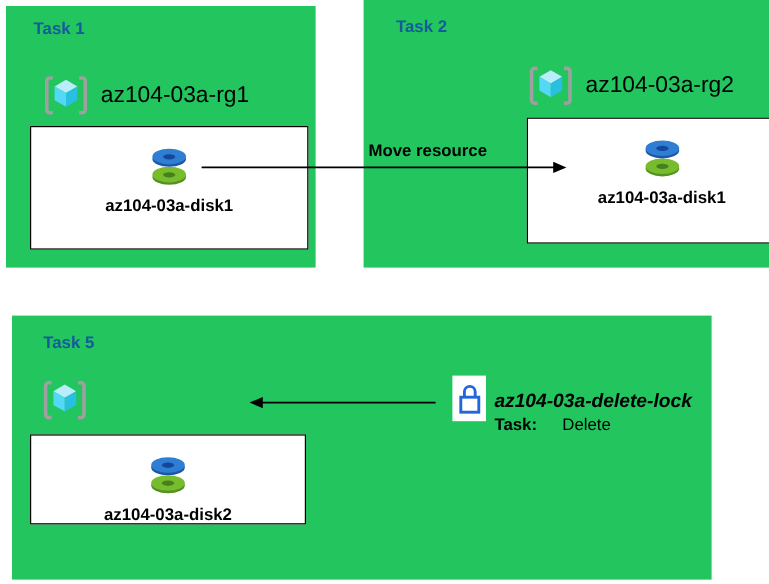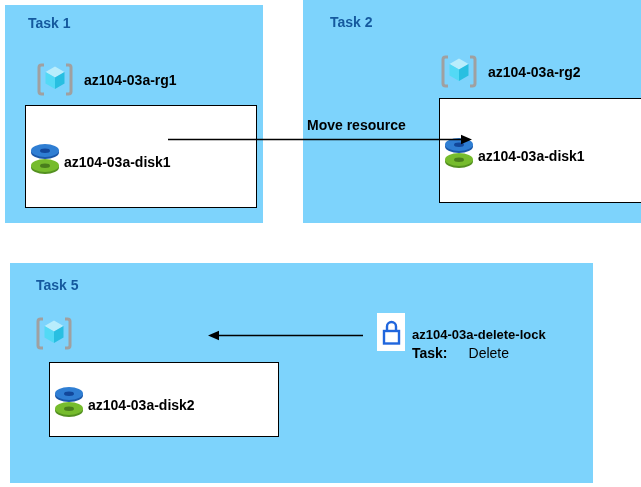--- a/index.html
+++ b/index.html
@@ -1,53 +1,53 @@
 <!DOCTYPE html>
 <html><head>
 <meta charset="utf-8">
 <style>
   html,body{margin:0;padding:0;background:#fff;}
   .page{
     position:relative;width:641px;height:487px;background:#ffffff;
     font-family:"Liberation Sans",sans-serif;color:#000;overflow:hidden;
   }
-  .panel{position:absolute;background:#7dd3fc;}
+  .panel{position:absolute;background:#22c55e;}
   .panel-task1{left:5px;top:5px;width:258px;height:218px;}
   .panel-task2{left:271px;top:0;width:370px;height:223px;margin-left:32px;}
   .panel-task3{left:10px;top:263px;width:583px;height:220px;}
 
   .task-title{position:absolute;font-size:14px;font-weight:700;color:#15599e;white-space:nowrap;}
   .t1-title{left:23px;top:10px;}
   .t2-title{left:27px;top:14px;}
   .t3-title{left:26px;top:14px;}
 
   .rg-row{position:absolute;display:flex;align-items:center;gap:9px;}
   .t1-rg{left:30px;top:57px;}
   .t2-rg{left:136px;top:54px;}
   .t3-rg{left:24px;top:53px;}
-  .rg-label{font-size:14px;font-weight:700;white-space:nowrap;}
+  .rg-label{font-size:19px;font-weight:400;white-space:nowrap;}
 
   .disk-box{
     position:absolute;background:#ffffff;border:1.5px solid #000;
-    display:flex;flex-direction:row;align-items:center;
-    padding-top:4px;box-sizing:border-box;
+    display:flex;flex-direction:column;align-items:center;
+    padding-top:16px;box-sizing:border-box;
   }
   .t1-box{left:20px;top:100px;width:232px;height:103px;}
   .t2-box{left:136px;top:98px;width:225px;height:105px;}
-  .t3-box{left:15px;top:99px;width:230px;height:75px;margin-left:24px;}
+  .t3-box{left:15px;top:99px;width:230px;height:75px;}
   .disk-label{font-size:14px;font-weight:700;margin-top:7px;white-space:nowrap;}
 
   .move-label{position:absolute;left:4px;top:117px;font-size:14px;font-weight:700;white-space:nowrap;}
 
   .lock-square{
     position:absolute;left:367px;top:50px;width:28px;height:38px;background:#ffffff;
     display:flex;align-items:center;justify-content:center;
   }
   .lock-text{position:absolute;left:402px;top:62px;line-height:19px;white-space:nowrap;}
-  .lock-name{font-size:13px;font-weight:700;}
+  .lock-name{font-size:16px;font-weight:700;font-style:italic;}
   .lock-type{font-size:14px;}
   .lock-type b{font-weight:700;}
   .lock-type span{margin-left:21px;}
 
   .overlay{position:absolute;left:0;top:0;width:641px;height:487px;pointer-events:none;z-index:5;}
   .icon-wrap{display:inline-flex;line-height:0;}
 </style>
 </head>
 <body>
 

